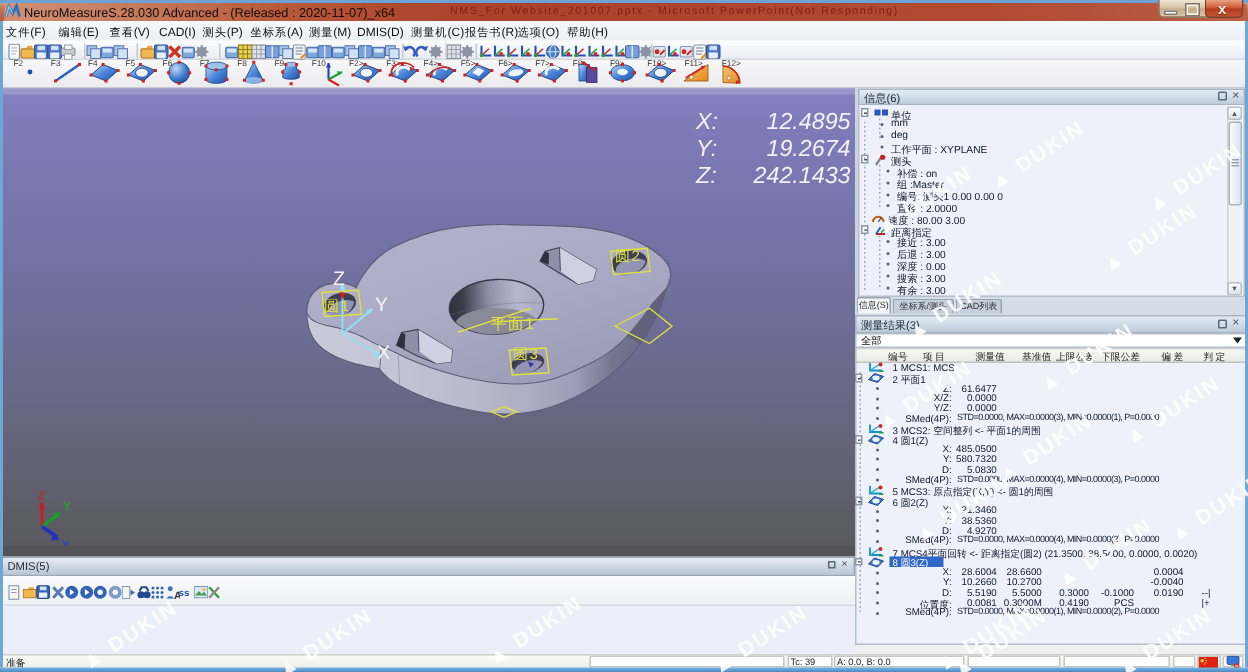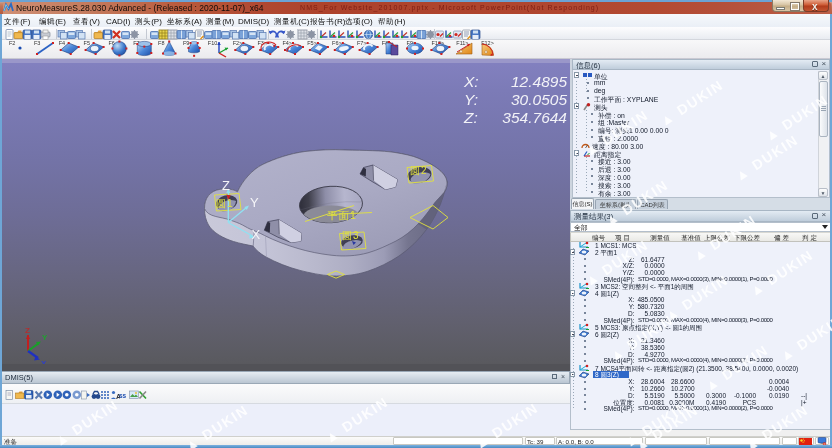--- a/index.html
+++ b/index.html
@@ -415,23 +415,23 @@
     <circle cx="486" cy="12" r="1.4" fill="#f4e8d0" stroke="#a05c10" stroke-width=".4"></circle>
 </svg>
 
 <div class="a" id="vp" style="left:0;top:59px;width:570px;height:311px;background:linear-gradient(#8381c0 0%,#7c7bb7 10%,#7474a9 30%,#6e6d97 50%,#676680 70%,#61606e 85%,#5b5b62 95%,#58585b 100%)"></div>
 <div class="a" style="left:0;top:59px;width:570px;height:4px;background:#9a97c9"></div>
 <div class="a" style="left:0;top:59px;width:2px;height:311px;background:#86b5d8;opacity:.7"></div>
 
 <div class="a" style="left:464px;top:72.5px;width:30px;font-size:15.5px;font-style:italic;color:#f2f2f7">X:</div>
 <div class="a" style="left:467px;top:72.5px;width:100px;text-align:right;font-size:15.5px;font-style:italic;color:#f2f2f7">12.4895</div>
 <div class="a" style="left:464px;top:90.5px;width:30px;font-size:15.5px;font-style:italic;color:#f2f2f7">Y:</div>
-<div class="a" style="left:467px;top:90.5px;width:100px;text-align:right;font-size:15.5px;font-style:italic;color:#f2f2f7">30.0505</div>
+<div class="a" style="left:467px;top:90.5px;width:100px;text-align:right;font-size:15.5px;font-style:italic;color:#f2f2f7">19.2674</div>
 <div class="a" style="left:464px;top:108.5px;width:30px;font-size:15.5px;font-style:italic;color:#f2f2f7">Z:</div>
-<div class="a" style="left:467px;top:108.5px;width:100px;text-align:right;font-size:15.5px;font-style:italic;color:#f2f2f7">354.7644</div>
+<div class="a" style="left:467px;top:108.5px;width:100px;text-align:right;font-size:15.5px;font-style:italic;color:#f2f2f7">242.1433</div>
 <svg class="a" style="left:195px;top:140px" width="262px" height="150px" viewBox="195 140 262 150">
 <defs>
 <linearGradient id="wallg" x1="0" y1="0" x2="1" y2="0">
  <stop offset="0" stop-color="#c9c9da"></stop>
         <stop offset=".25" stop-color="#c4c4d7"></stop>
  <stop offset=".45" stop-color="#b9b9cd"></stop>
         <stop offset=".6" stop-color="#aeaec4"></stop>
  <stop offset=".74" stop-color="#9c9cb6"></stop>
         <stop offset=".84" stop-color="#75758f"></stop>
         <stop offset="1" stop-color="#666680"></stop>

